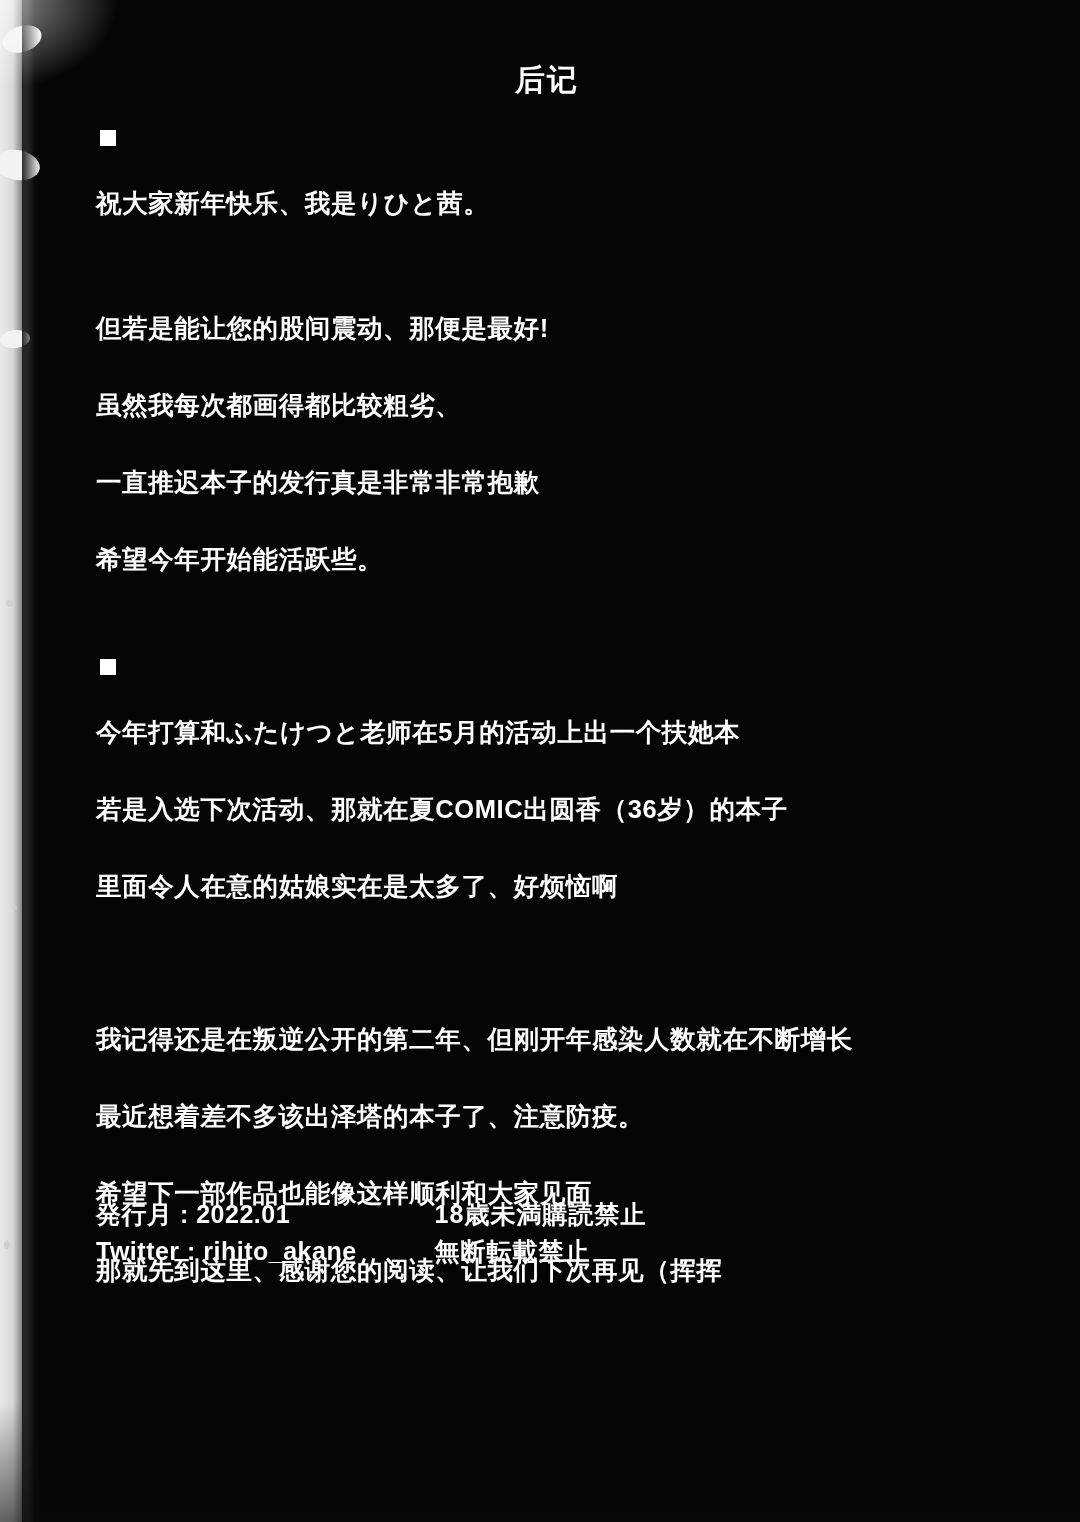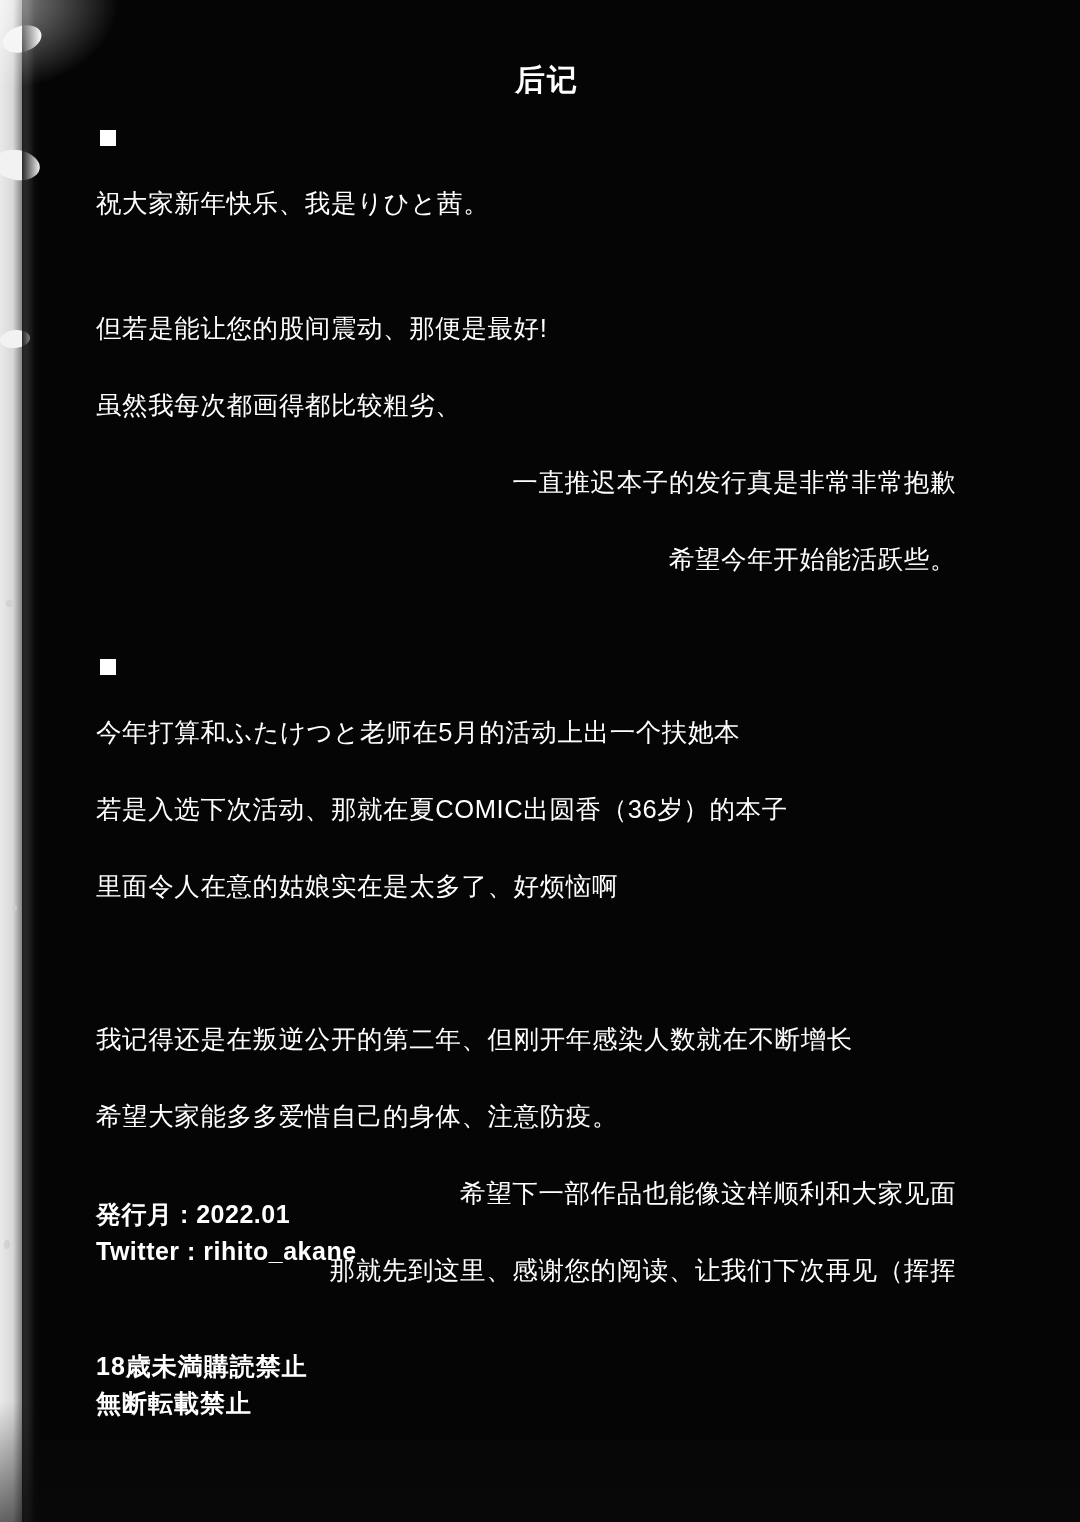--- a/index.html
+++ b/index.html
@@ -98,43 +98,42 @@
     display: block;
     margin: 0 0 14px 4px;
   }
 
   .block {
     margin-bottom: 34px;
   }
   .para {
     margin: 0 0 30px 0;
   }
-  .para:last-child { margin-bottom: 0; text-align: right; }
+  .para:last-child { margin-bottom: 0; }
 
   .line {
     font-size: 25.5px;
     line-height: 39px;
-    font-weight: 400;
+    font-weight: 700;
     letter-spacing: .6px;
     white-space: pre;
     margin-top: 38px;
   }
 
   .spacer-lg { height: 46px; }
   .spacer-md { height: 18px; }
 
   
   .colophon {
     position: absolute;
     left: 96px;
     top: 1196px;
     width: 860px;
     display: flex;
     gap: 78px;
-    flex-direction: column;
   }
   .colophon-col { display: block; }
   .colophon-line {
     font-size: 25px;
     line-height: 37px;
     font-weight: 700;
     letter-spacing: .5px;
     white-space: pre;
   }
   .colophon-col.right .colophon-line { letter-spacing: 1px; }
@@ -194,21 +193,21 @@
     </div>
 
     <div class="para">
       <div class="line">里面令人在意的姑娘实在是太多了、好烦恼啊</div>
     </div>
 
     <div class="spacer-lg"></div>
 
     <div class="para">
       <div class="line">我记得还是在叛逆公开的第二年、但刚开年感染人数就在不断增长</div>
-      <div class="line">希望大家能多多爱惜自己的身体、注意防疫。</div>
+      <div class="line">最近想着差不多该出泽塔的本子了、注意防疫。</div>
     </div>
 
     <div class="para">
       <div class="line">希望下一部作品也能像这样顺利和大家见面</div>
       <div class="line">那就先到这里、感谢您的阅读、让我们下次再见（挥挥</div>
     </div>
   </div>
 
 </div>
 

